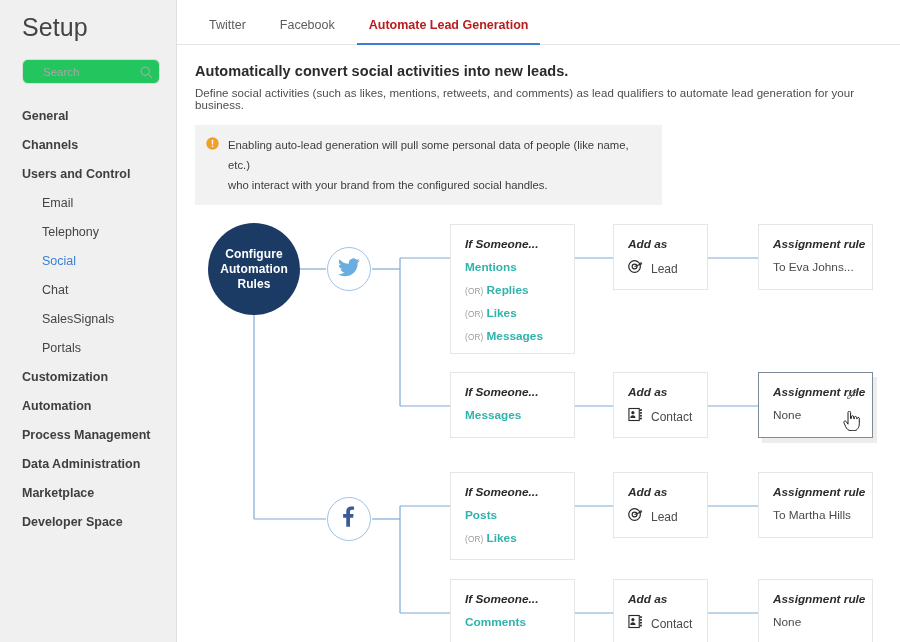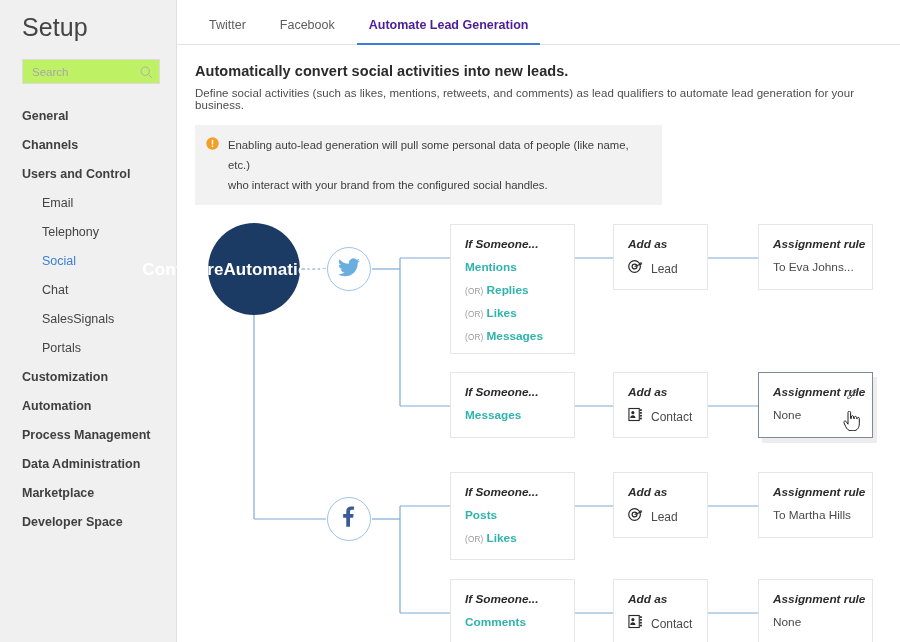--- a/index.html
+++ b/index.html
@@ -31,26 +31,26 @@
   .setup-title {
     font-size: 25px;
     color: #444444;
     font-weight: 400;
     padding: 13px 0 0 22px;
     letter-spacing: 0.1px;
   }
   .search-wrap {
     margin: 17px 0 0 22px;
     width: 138px; height: 25px;
-    background: #bef264;
+    background: #22c55e;
     border: 1px solid #dcdcdc;
-    border-radius: 0;
+    border-radius: 6px;
     display: flex;
     align-items: center;
-    padding: 0 9px;
+    padding: 0 20px;
     position: relative;
   }
   .search-wrap input {
     border: none; outline: none;
     background: transparent;
     font-family: "Liberation Sans", sans-serif;
     font-size: 11.5px;
     color: #555;
     width: 108px;
   }
@@ -90,21 +90,21 @@
   }
   .tab {
     font-size: 12.5px;
     color: #5c5c5c;
     padding: 18px 12px 11px 12px;
     white-space: nowrap;
     border-bottom: 2px solid transparent;
     margin-right: 10px;
   }
   .tab.active {
-    color: #4c1d95;
+    color: #b91c1c;
     font-weight: bold;
     border-bottom: 2px solid #3a7fd5;
   }
 
   .content { padding: 18px 22px 0 18px; }
   .page-heading {
     font-size: 14.5px;
     font-weight: bold;
     color: #2b2b2b;
     letter-spacing: 0.05px;
@@ -146,24 +146,24 @@
   }
 
   .hub {
     position: absolute;
     left: 13px; top: 6px;
     width: 92px; height: 92px;
     border-radius: 50%;
     background: #1b3a64;
     color: #ffffff;
     display: flex;
-    flex-direction: row;
+    flex-direction: column;
     align-items: center;
     justify-content: center;
-    font-size: 17px;
+    font-size: 12px;
     font-weight: bold;
     line-height: 15px;
     text-align: center;
     letter-spacing: 0.1px;
   }
 
   .social-node {
     position: absolute;
     width: 44px; height: 44px;
     border-radius: 50%;

